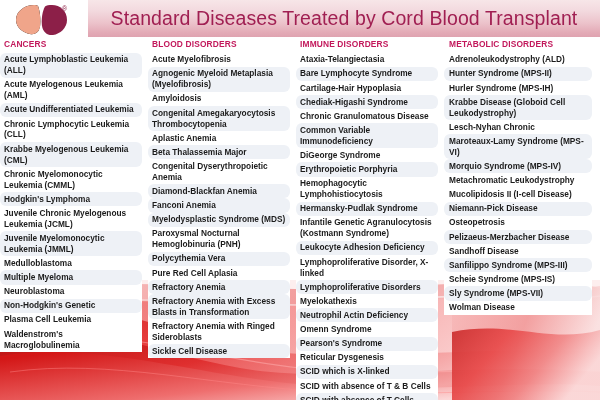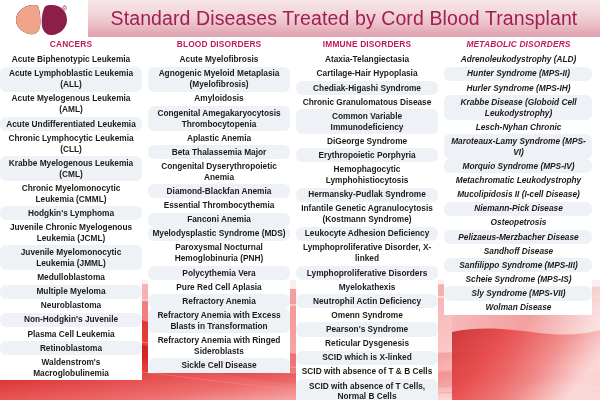--- a/index.html
+++ b/index.html
@@ -87,32 +87,30 @@
   
   .columns {
     position: absolute;
     left: 0;
     top: 37px;
     width: 600px;
     height: 363px;
     z-index: 4;
     display: flex;
     gap: 0px;
-    text-align: center;
   }
   .column {
     width: 144px;
     margin-right: 6px;
     background: #ffffff;
     align-self: flex-start;
   }
   .column:last-child {
     margin-right: 8px;
     width: 150px;
-    font-style: italic;
   }
 
   .col-header {
     font-size: 8.4px;
     font-weight: bold;
     color: #c2185b;
     letter-spacing: 0.15px;
     padding: 3px 4px 3px 4px;
     background: #ffffff;
     line-height: 1.15;
@@ -207,68 +205,66 @@
     <div class="title-band">
       <span class="title-text">Standard Diseases Treated by Cord Blood Transplant</span>
     </div>
   </div>
 
   <div class="columns">
 
     <div class="column col-1">
       <div class="col-header">CANCERS</div>
       <ul class="disease-list">
-        <li class="disease-item">Acute Biphenotypic Leukemia</li>
         <li class="disease-item alt">Acute Lymphoblastic Leukemia (ALL)</li>
         <li class="disease-item">Acute Myelogenous Leukemia (AML)</li>
         <li class="disease-item alt">Acute Undifferentiated Leukemia</li>
         <li class="disease-item">Chronic Lymphocytic Leukemia (CLL)</li>
         <li class="disease-item alt">Krabbe Myelogenous Leukemia (CML)</li>
         <li class="disease-item">Chronic Myelomonocytic Leukemia (CMML)</li>
         <li class="disease-item alt">Hodgkin's Lymphoma</li>
         <li class="disease-item">Juvenile Chronic Myelogenous Leukemia (JCML)</li>
         <li class="disease-item alt">Juvenile Myelomonocytic Leukemia (JMML)</li>
         <li class="disease-item">Medulloblastoma</li>
         <li class="disease-item alt">Multiple Myeloma</li>
         <li class="disease-item">Neuroblastoma</li>
-        <li class="disease-item alt">Non-Hodgkin's Juvenile</li>
+        <li class="disease-item alt">Non-Hodgkin's Genetic</li>
         <li class="disease-item">Plasma Cell Leukemia</li>
-        <li class="disease-item alt">Retinoblastoma</li>
         <li class="disease-item">Waldenstrom's Macroglobulinemia</li>
       </ul>
     </div>
 
     <div class="column col-2">
       <div class="col-header">BLOOD DISORDERS</div>
       <ul class="disease-list">
         <li class="disease-item">Acute Myelofibrosis</li>
         <li class="disease-item alt">Agnogenic Myeloid Metaplasia (Myelofibrosis)</li>
         <li class="disease-item">Amyloidosis</li>
         <li class="disease-item alt">Congenital Amegakaryocytosis Thrombocytopenia</li>
         <li class="disease-item">Aplastic Anemia</li>
         <li class="disease-item alt">Beta Thalassemia Major</li>
         <li class="disease-item">Congenital Dyserythropoietic Anemia</li>
         <li class="disease-item alt">Diamond-Blackfan Anemia</li>
-        <li class="disease-item">Essential Thrombocythemia</li>
         <li class="disease-item alt">Fanconi Anemia</li>
         <li class="disease-item alt">Myelodysplastic Syndrome (MDS)</li>
         <li class="disease-item">Paroxysmal Nocturnal Hemoglobinuria (PNH)</li>
         <li class="disease-item alt">Polycythemia Vera</li>
         <li class="disease-item">Pure Red Cell Aplasia</li>
         <li class="disease-item alt">Refractory Anemia</li>
         <li class="disease-item alt">Refractory Anemia with Excess Blasts in Transformation</li>
         <li class="disease-item">Refractory Anemia with Ringed Sideroblasts</li>
         <li class="disease-item alt">Sickle Cell Disease</li>
       </ul>
     </div>
 
     <div class="column col-3">
       <div class="col-header">IMMUNE DISORDERS</div>
       <ul class="disease-list">
         <li class="disease-item">Ataxia-Telangiectasia</li>
+        <li class="disease-item alt">Bare Lymphocyte Syndrome</li>
         <li class="disease-item">Cartilage-Hair Hypoplasia</li>
         <li class="disease-item alt">Chediak-Higashi Syndrome</li>
         <li class="disease-item">Chronic Granulomatous Disease</li>
         <li class="disease-item alt">Common Variable Immunodeficiency</li>
         <li class="disease-item">DiGeorge Syndrome</li>
         <li class="disease-item alt">Erythropoietic Porphyria</li>
         <li class="disease-item">Hemophagocytic Lymphohistiocytosis</li>
         <li class="disease-item alt">Hermansky-Pudlak Syndrome</li>
         <li class="disease-item">Infantile Genetic Agranulocytosis (Kostmann Syndrome)</li>
         <li class="disease-item alt">Leukocyte Adhesion Deficiency</li>

